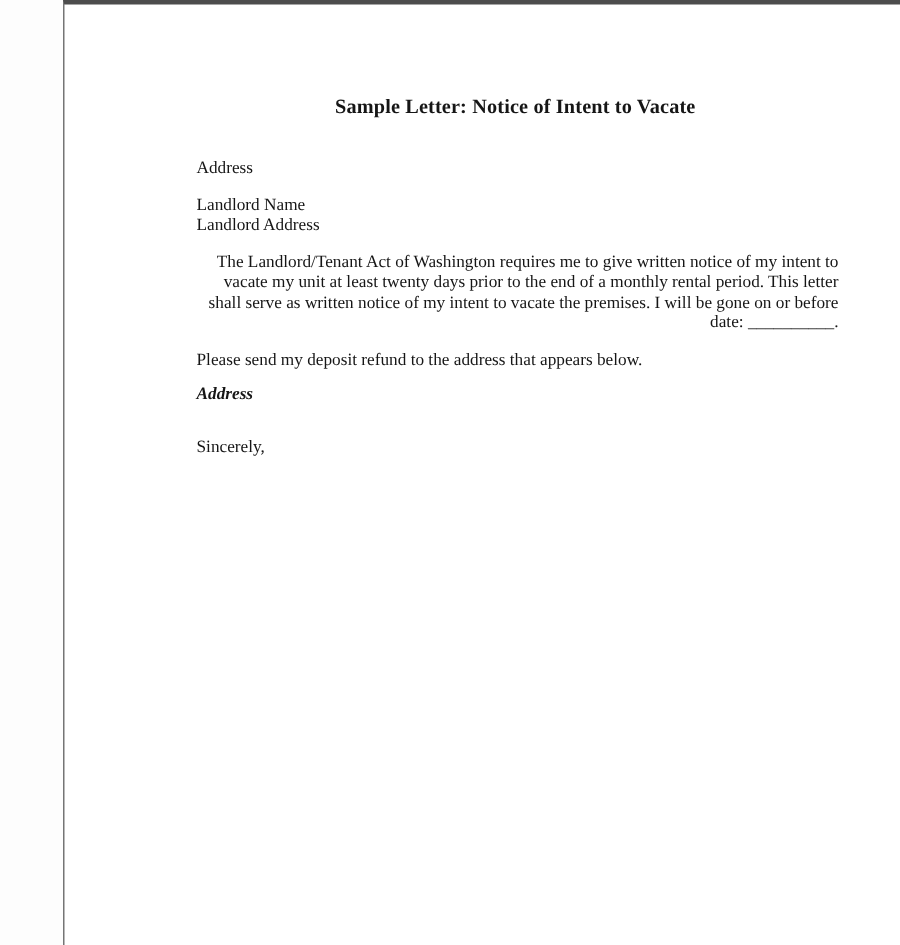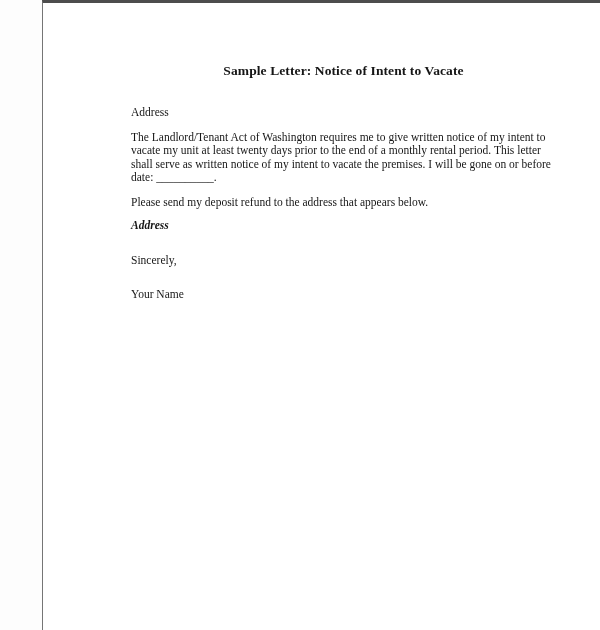--- a/index.html
+++ b/index.html
@@ -28,43 +28,46 @@
     text-align: center;
     font-size: 13.5px;
     line-height: 16px;
     font-weight: bold;
     letter-spacing: 0.1px;
   }
   .sender-block   { margin-top: 27px; }
   .date-line      { margin-top: 11px; }
   .landlord-block { margin-top: 11px; }
   .salutation     { margin-top: 22px; }
-  .body-para      { margin-top: 11px; width: 428px; }
+  .body-para      { margin-top: 11px; width: 428px; text-align: right; }
   .deposit-line   { margin-top: 11px; }
   .address-italic { margin-top: 10px; font-style: italic; font-weight: 600; }
   .closing        { margin-top: 21px; }
   .signature      { margin-top: 21px; }
 </style>
 </head>
 <body>
 
 <div class="page">
 
   <h1 class="title">Sample Letter: Notice of Intent to Vacate</h1>
 
   <div class="sender-block">
     <div>Address</div>
   </div>
 
 
+  <div class="landlord-block">
+    <div>Landlord Name</div>
+    <div>Landlord Address</div>
+  </div>
 
 
   <p class="body-para">The Landlord/Tenant Act of Washington requires me to give written notice of my intent to vacate my unit at least twenty days prior to the end of a monthly rental period. This letter shall serve as written notice of my intent to vacate the premises. I will be gone on or before date: __________.</p>
 
   <div class="deposit-line">Please send my deposit refund to the address that appears below.</div>
 
   <div class="address-italic">Address</div>
 
   <div class="closing">Sincerely,</div>
 
-  <div class="signature">Your Name</div>
 
 </div>
 
 </body></html>

